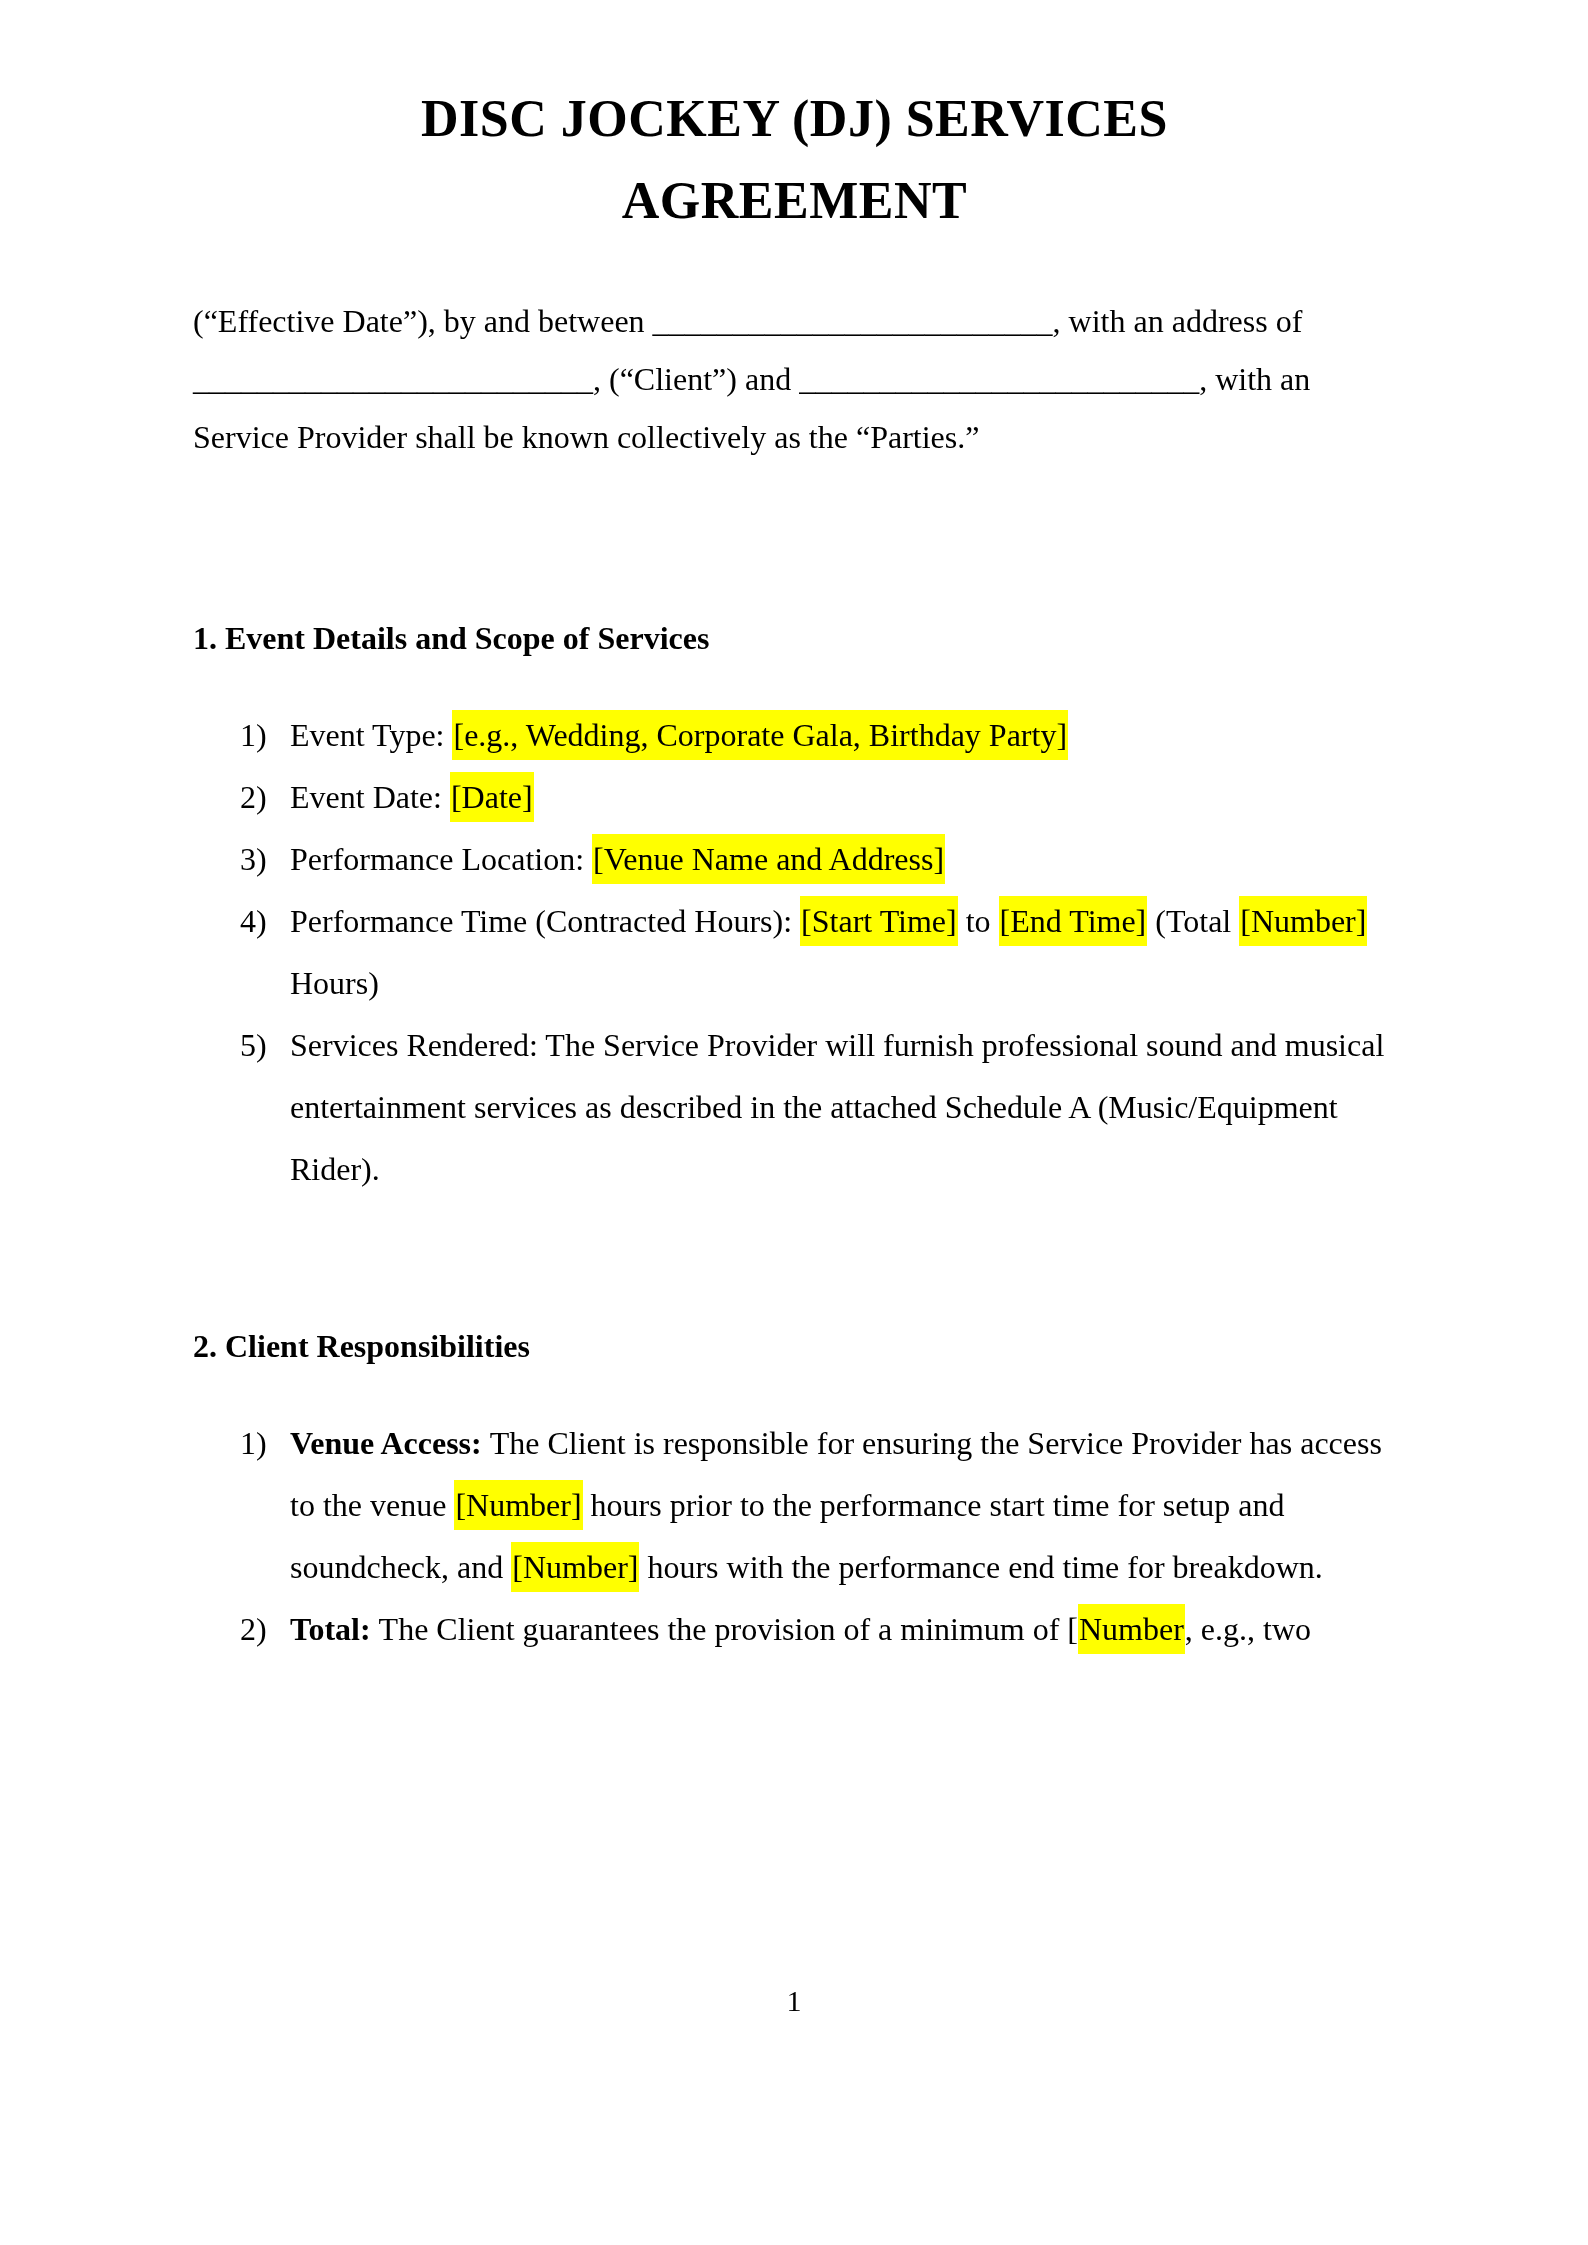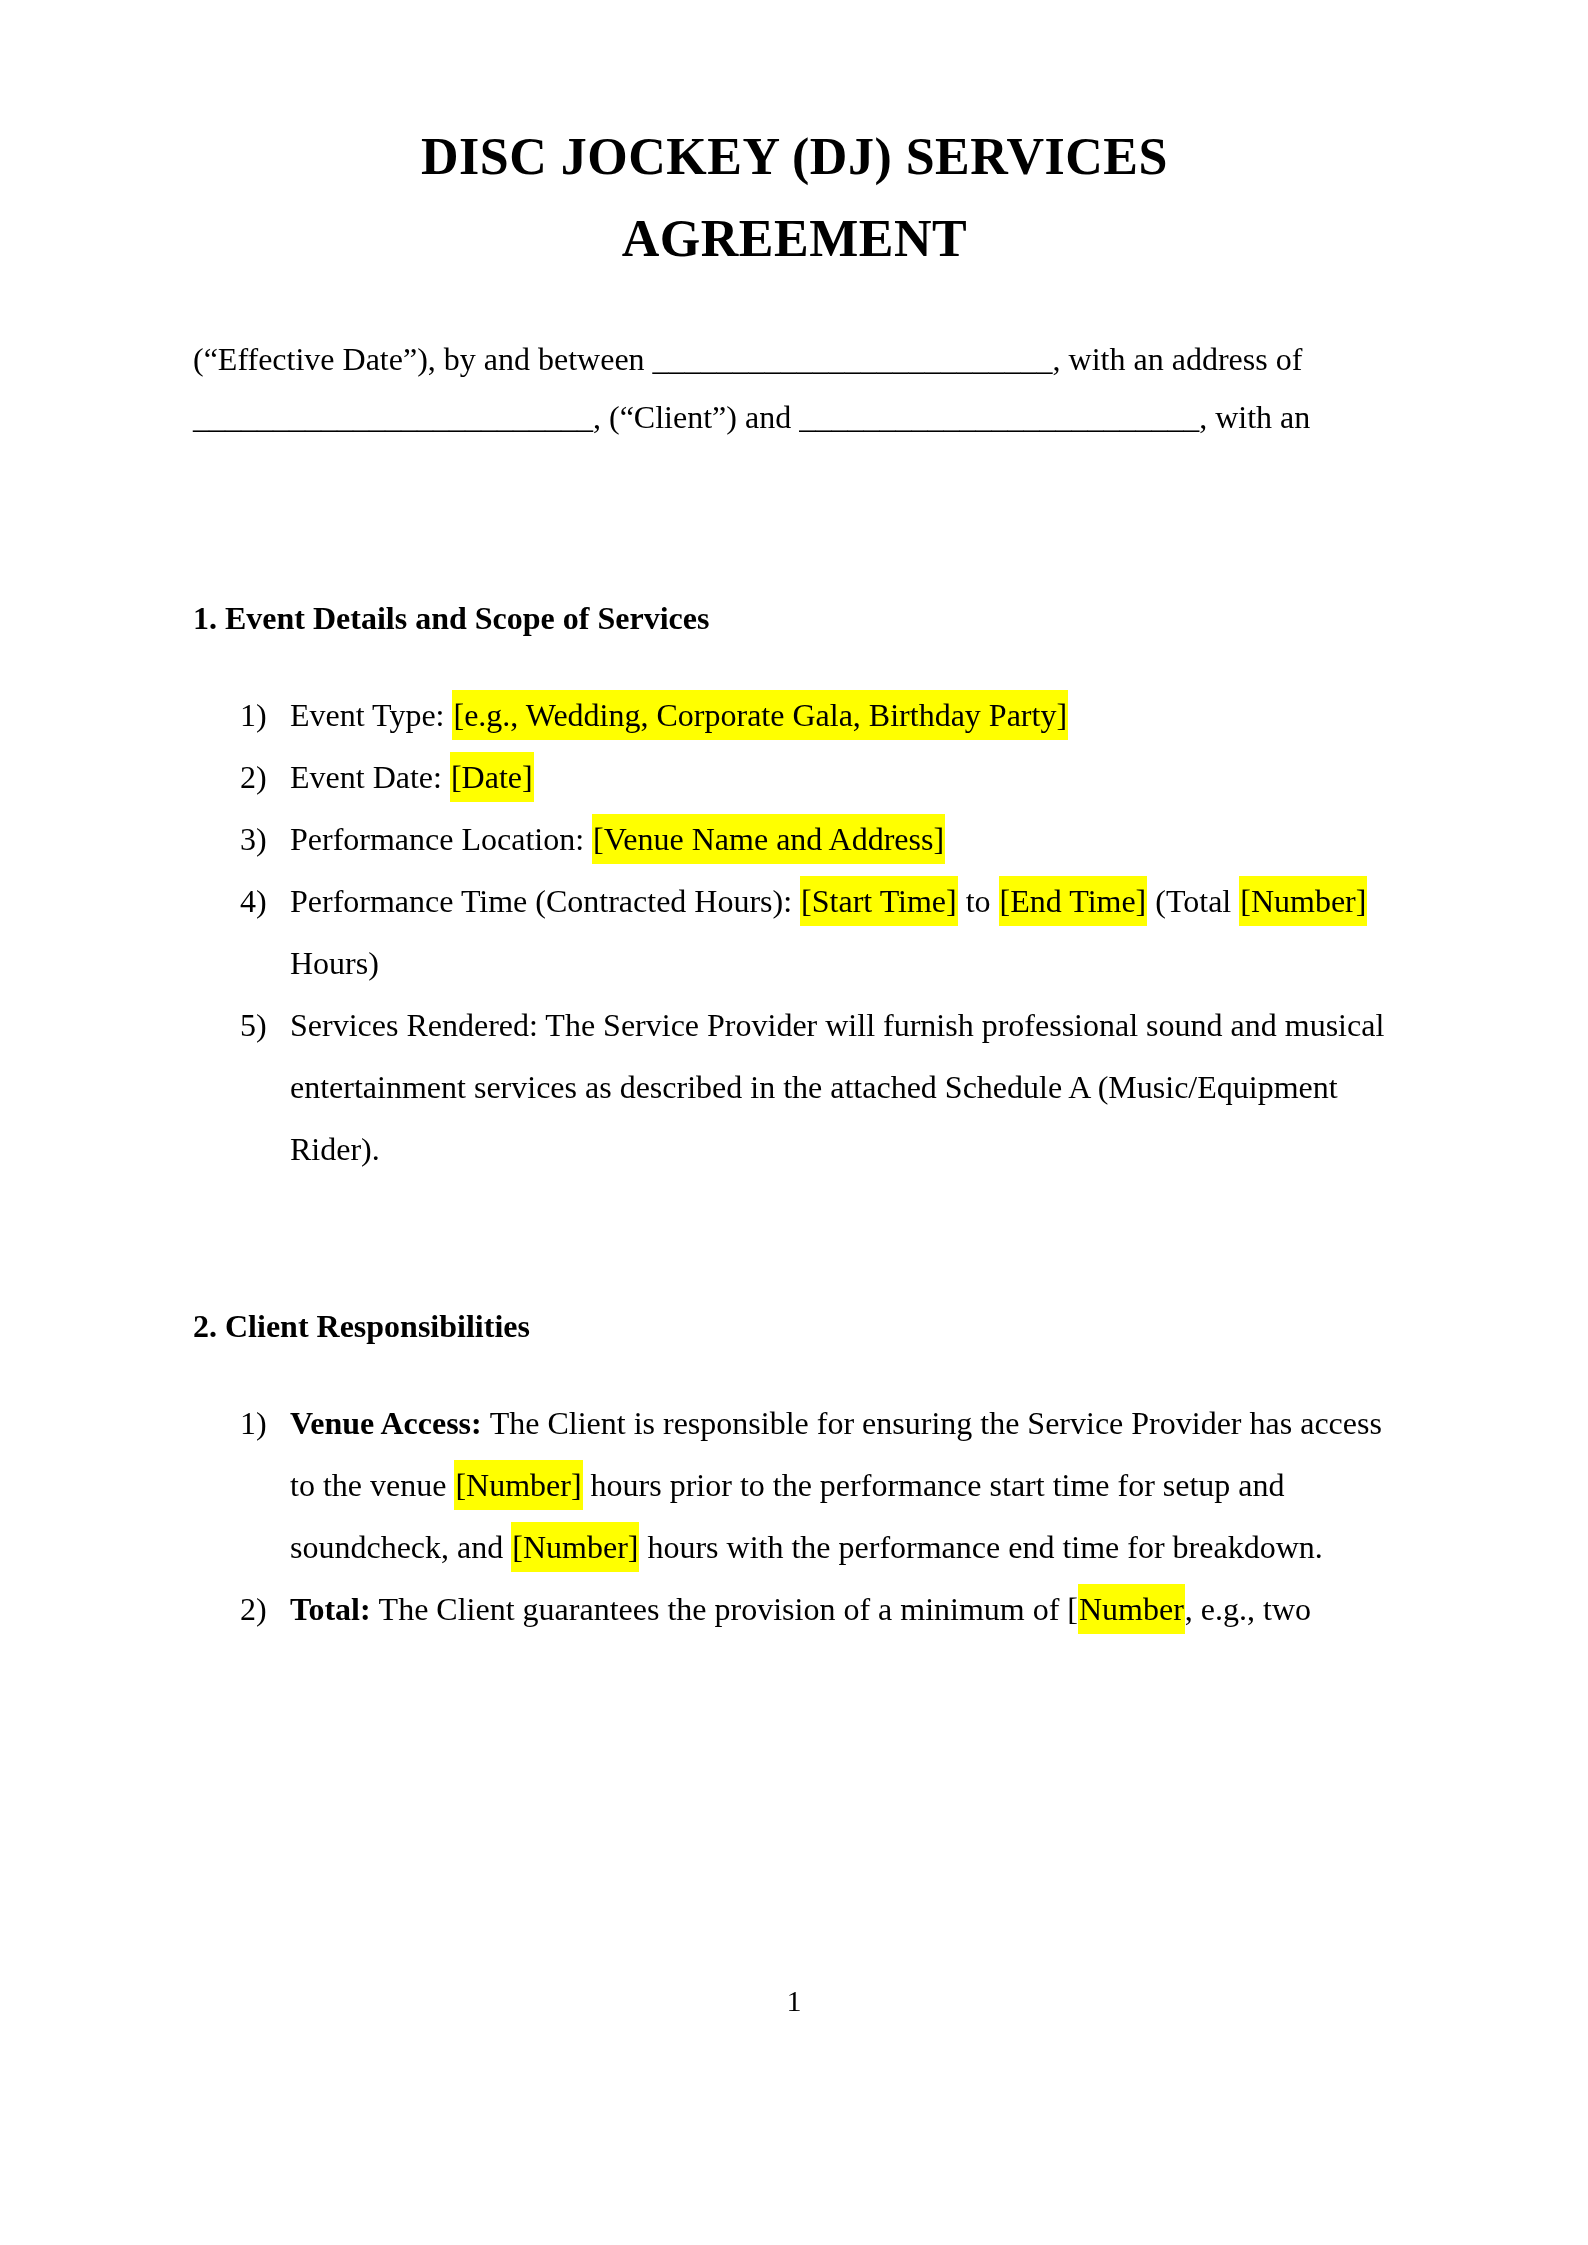--- a/index.html
+++ b/index.html
@@ -8,21 +8,21 @@
   body {
     width: 1588px; height: 2245px;
     overflow: hidden;
     font-family: "Liberation Serif", "DejaVu Serif", serif;
     color: #000000;
   }
   .page {
     position: relative;
     width: 1588px; height: 2245px;
     background: #ffffff;
-    padding: 116px 192px 0 193px;
+    padding: 78px 192px 0 193px;
   }
   .doc-title {
     text-align: center;
     font-weight: bold;
     font-size: 52px;
     line-height: 82px;
     letter-spacing: 0.5px;
   }
   .intro {
     margin-top: 50px;
@@ -72,20 +72,21 @@
 <div class="page">
 
   <div class="doc-title">
     <div>DISC JOCKEY (DJ) SERVICES</div>
     <div>AGREEMENT</div>
   </div>
 
   <div class="intro">
     <div class="doc-line">(“Effective Date”), by and between _________________________, with an address of</div>
     <div class="doc-line">_________________________, (“Client”) and _________________________, with an</div>
+    <div class="doc-line">Service Provider shall be known collectively as the “Parties.”</div>
   </div>
 
   <div>
     <div class="section-heading mt-first">1. Event Details and Scope of Services</div>
     <div class="list">
       <div class="list-item">
         <span class="num">1)</span>
         <div class="item-text"><span>Event Type: </span><span class="hl">[e.g., Wedding, Corporate Gala, Birthday Party]</span></div>
       </div>
       <div class="list-item">

